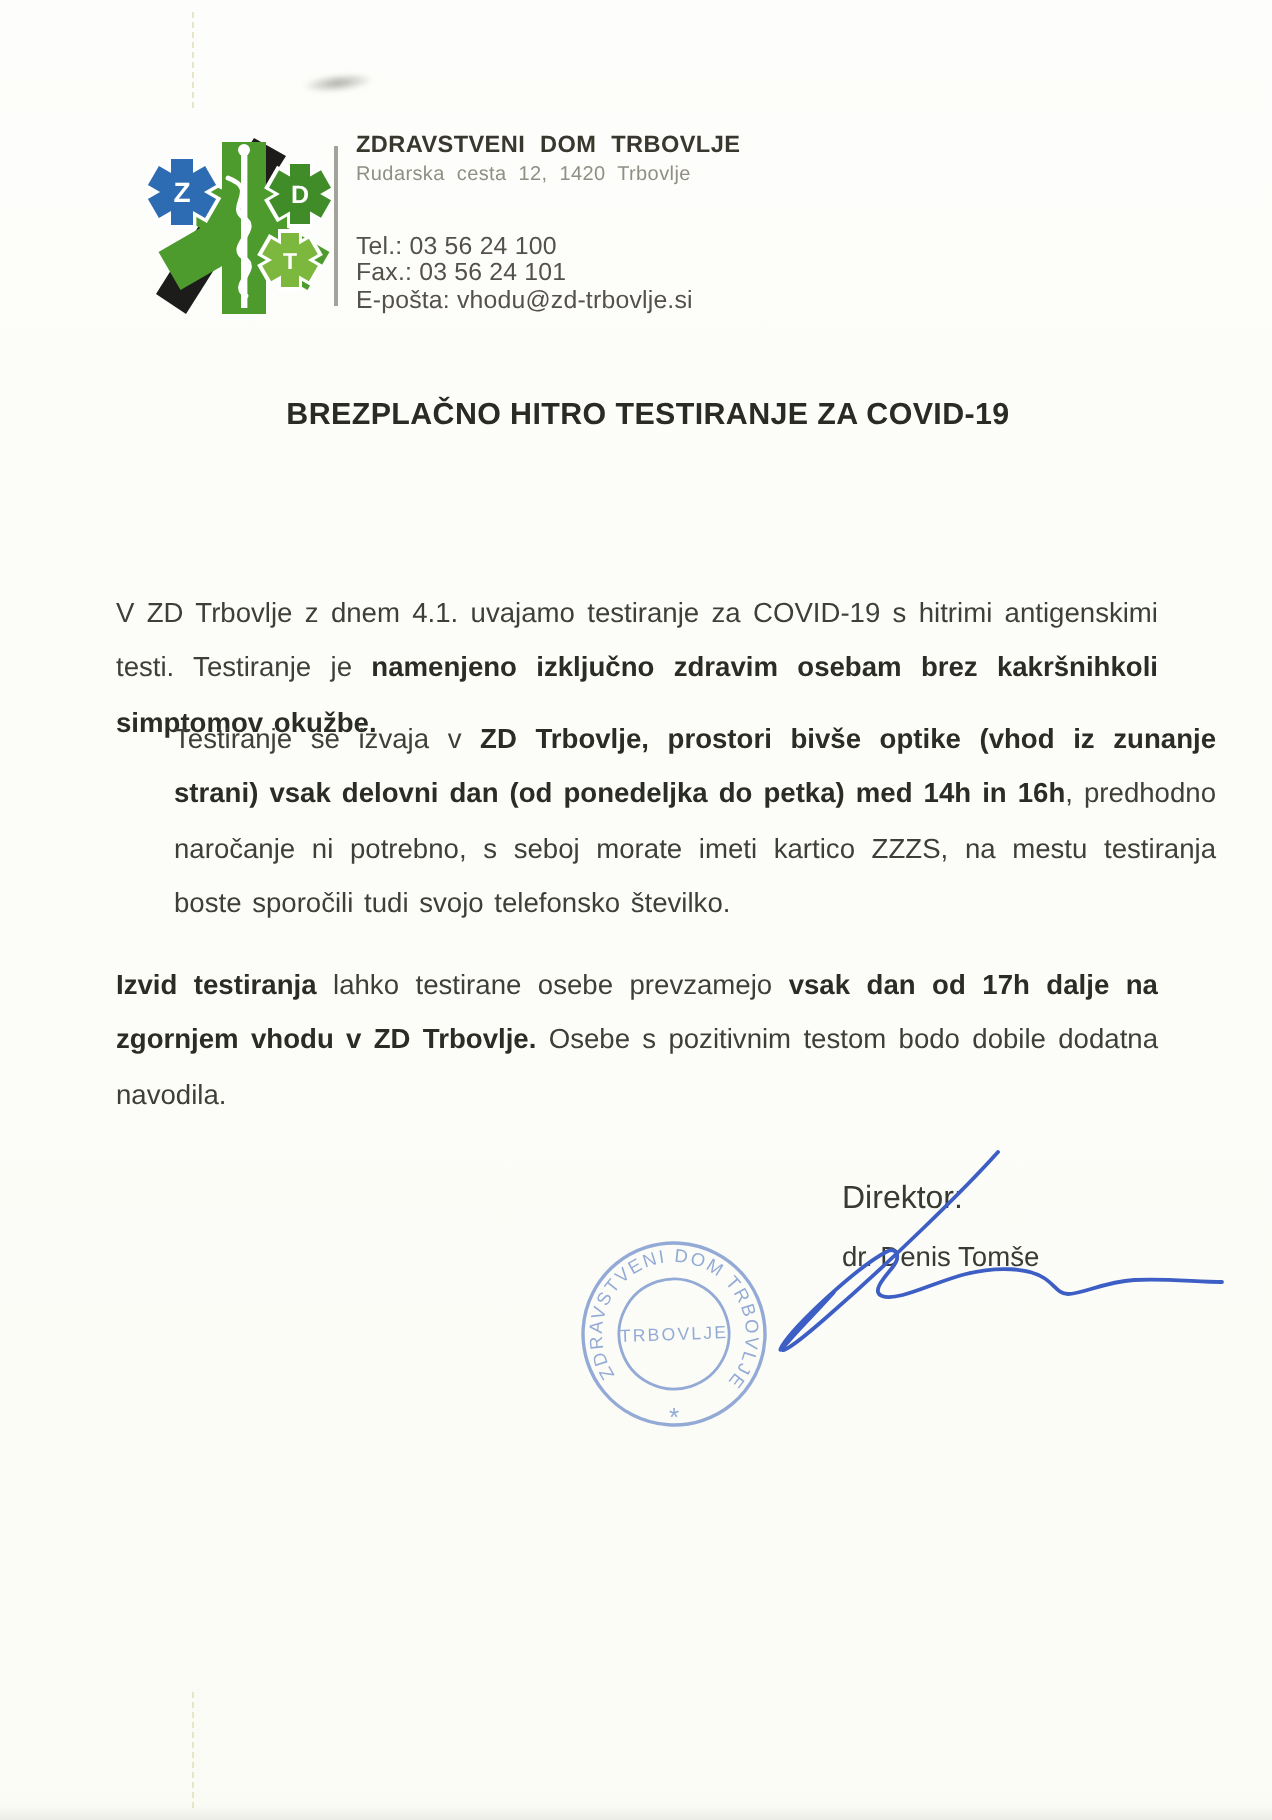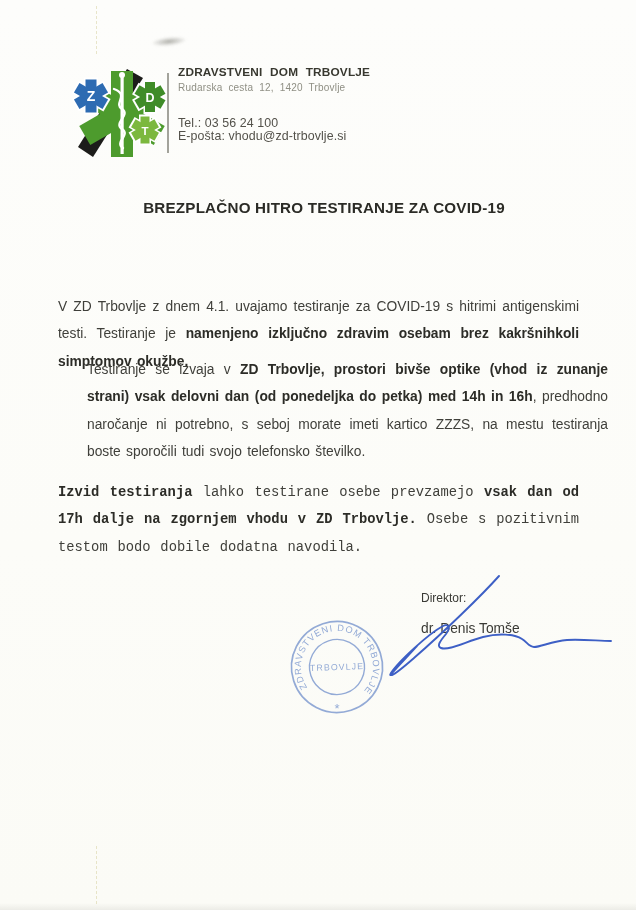--- a/index.html
+++ b/index.html
@@ -28,23 +28,23 @@
   .org-contacts{margin-top:24px;font-size:12.4px;line-height:13.6px;color:#53514a;letter-spacing:.1px;}
   
   .doc-title{position:absolute;left:0;top:199px;width:100%;margin:0;text-align:center;
     font-size:15.2px;font-weight:bold;letter-spacing:.2px;color:#2b2b26;transform:translateX(6px);}
   
   .para{position:absolute;left:58px;width:521px;margin:0;text-align:justify;
     font-size:13.8px;line-height:27.4px;word-spacing:1.5px;color:#3f3f3a;}
   .para b{color:#2c2c27;}
   .p1{top:253px;margin-top:40px;}
   .p2{top:356px;margin-left:29px;}
-  .p3{top:479px;font-family:Liberation Mono, monospace;}
+  .p3{top:479px;}
   
-  .sig-role{position:absolute;left:421px;top:591px;font-size:12px;color:#3a3a35;}
+  .sig-role{position:absolute;left:421px;top:591px;font-size:16px;color:#3a3a35;}
   .sig-name{position:absolute;left:421px;top:621px;font-size:13.8px;color:#3a3a35;}
   .stamp{position:absolute;left:285px;top:615px;width:104px;height:104px;opacity:.82;}
   .stamp text{font-family:"Liberation Sans",sans-serif;}
   .signature-ink{position:absolute;left:372px;top:562px;width:248px;height:128px;}
 </style>
 </head>
 <body>
 
 <div class="page">
 
@@ -111,20 +111,21 @@
     </g>
   </svg>
 
   <div class="divider"></div>
 
   <div class="org-block">
     <div class="org-name">ZDRAVSTVENI DOM TRBOVLJE</div>
     <div class="org-address">Rudarska cesta 12, 1420 Trbovlje</div>
     <div class="org-contacts">
       <div>Tel.: 03 56 24 100</div>
+      <div>Fax.: 03 56 24 101</div>
       <div>E-pošta: vhodu@zd-trbovlje.si</div>
     </div>
   </div>
 
   <h1 class="doc-title">BREZPLAČNO HITRO TESTIRANJE ZA COVID-19</h1>
 
   <p class="para p1"><span>V ZD Trbovlje z dnem 4.1. uvajamo testiranje za COVID-19 s hitrimi antigenskimi testi. Testiranje je </span><b>namenjeno izključno zdravim osebam brez kakršnihkoli simptomov okužbe.</b></p>
   <p class="para p2"><span>Testiranje se izvaja v </span><b>ZD Trbovlje, prostori bivše optike (vhod iz zunanje strani) vsak delovni dan (od ponedeljka do petka) med 14h in 16h</b><span>, predhodno naročanje ni potrebno, s seboj morate imeti kartico ZZZS, na mestu testiranja boste sporočili tudi svojo telefonsko številko.</span></p>
   <p class="para p3"><b>Izvid testiranja</b><span> lahko testirane osebe prevzamejo </span><b>vsak dan od 17h dalje na zgornjem vhodu v ZD Trbovlje.</b><span> Osebe s pozitivnim testom bodo dobile dodatna navodila.</span></p>
 

